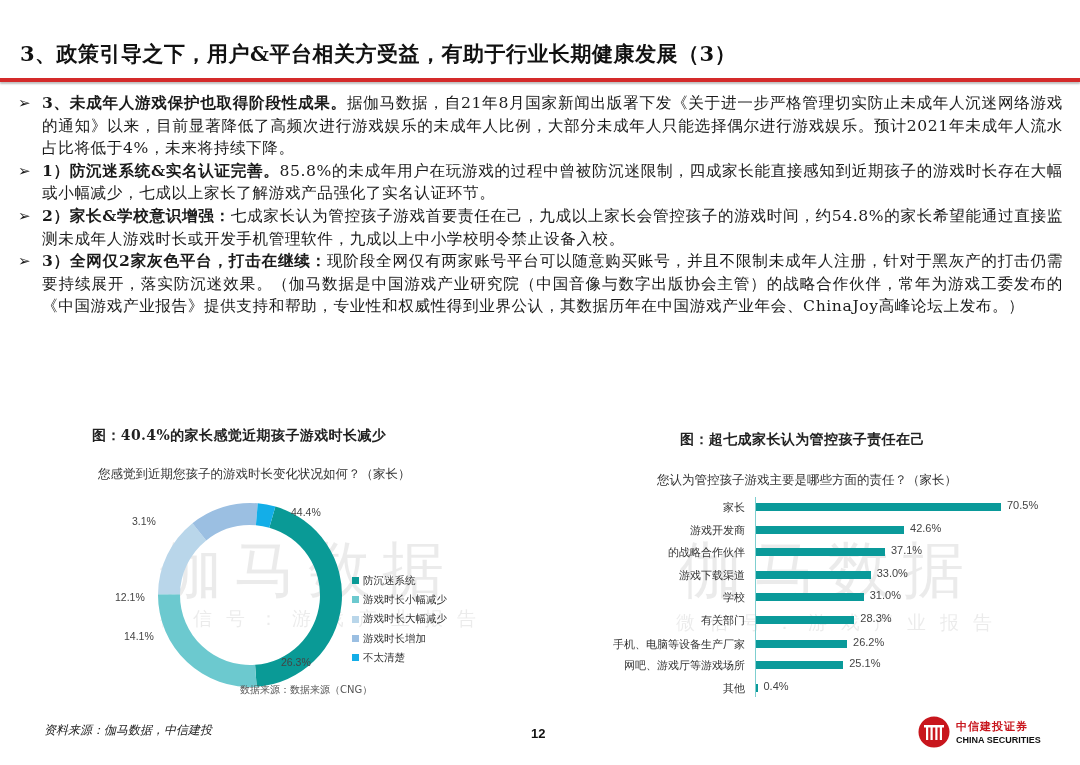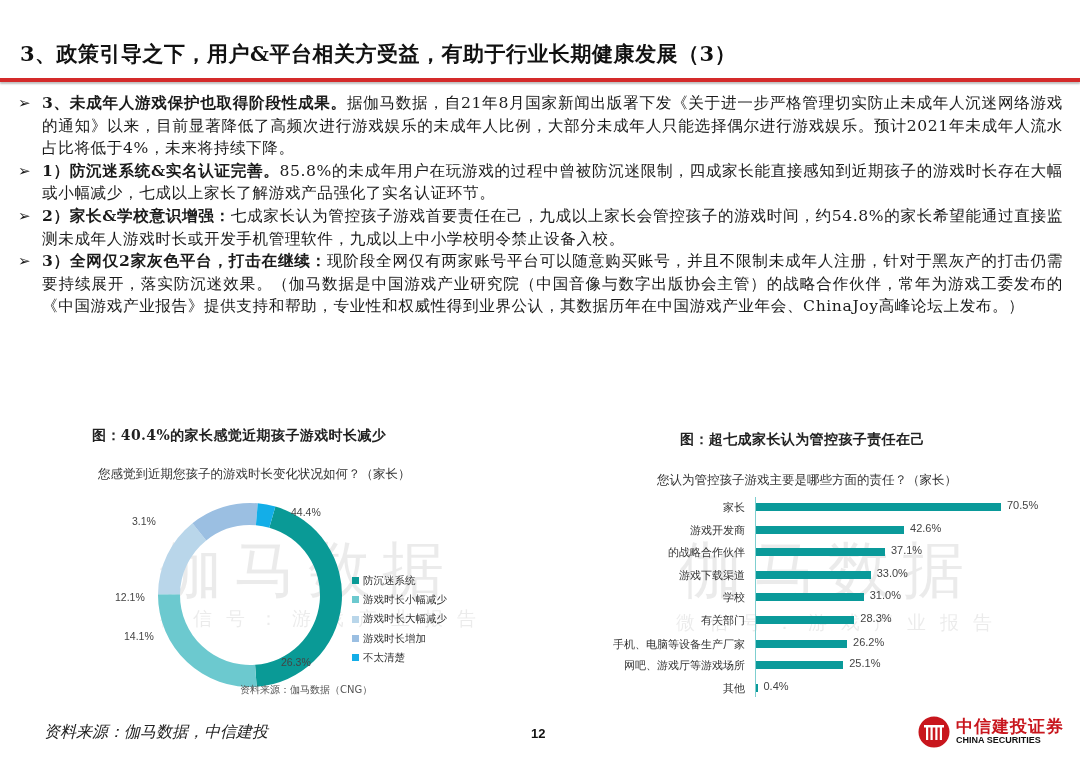--- a/index.html
+++ b/index.html
@@ -26,25 +26,25 @@
   .legend-item .sw { width:7px; height:7px; margin-right:4px; }
   .src { position:absolute; left:240px; top:683px; font-size:10px; color:#555; }
 
   .bar-chart { position:absolute; left:600px; top:497px; width:460px; }
   .bar-row { position:absolute; left:0; height:23px; width:460px; }
   .bar-row .lab { position:absolute; right:315px; top:3px; font-size:11px; color:#333; white-space:nowrap; }
   .bar-row .bar { position:absolute; left:156px; top:6px; height:8px; background:#0a9a9a; }
   .bar-row .val { position:absolute; top:2px; font-size:11px; color:#444; font-family:"Liberation Sans", sans-serif; }
   .axis { position:absolute; left:755px; top:497px; width:1px; height:200px; background:#7fcfd0; }
 
-  .footer-src { position:absolute; left:44px; top:722px; font-family:"DejaVu Serif", "Liberation Serif", serif; font-style:italic; font-size:16px; color:#222; }
+  .footer-src { position:absolute; left:44px; top:722px; font-family:"DejaVu Serif", "Liberation Serif", serif; font-style:italic; font-size:12px; color:#222; }
   .page-num { position:absolute; left:531px; top:726px; font-size:13px; font-weight:bold; color:#111; font-family:"Liberation Sans", sans-serif; }
   .logo { position:absolute; left:918px; top:716px; display:flex; align-items:center; }
   .logo .txt { margin-left:6px; }
-  .logo .cn { font-size:17px; font-weight:bold; color:#c8161d; letter-spacing:1px; line-height:17px;text-align:right; }
+  .logo .cn { font-size:11px; font-weight:bold; color:#c8161d; letter-spacing:1px; line-height:17px; }
   .logo .en { font-size:9px; font-weight:bold; color:#111; line-height:11px; font-family:"Liberation Sans", sans-serif; }
 </style>
 </head>
 <body>
 
 <div class="title">3、政策引导之下，用户&amp;平台相关方受益，有助于行业长期健康发展（3）</div>
 <div class="rule"></div>
 
 <div class="bullets">
   <div class="bullet">
@@ -101,21 +101,21 @@
     </div>
   <div class="legend-item">
       <span class="sw" style="background:#9bbfe2"></span>
       <span>游戏时长增加</span>
     </div>
   <div class="legend-item">
       <span class="sw" style="background:#13aee8"></span>
       <span>不太清楚</span>
     </div>
 </div>
-<div class="src">资料来源：伽马数据（CNG）</div>
+<div class="src">数据来源：数据来源（CNG）</div>
 
 <div class="fig-title" style="left:680px; top:431px;">图：超七成家长认为管控孩子责任在己</div>
 <div class="chart-q" style="left:657px; top:472px;">您认为管控孩子游戏主要是哪些方面的责任？（家长）</div>
 
 <div class="watermark" style="left:680px; top:528px; font-size:62px; letter-spacing:12px;">伽马数据</div>
 <div class="watermark" style="left:676px; top:610px; font-size:19px; letter-spacing:14px;">微信号：游戏产业报告</div>
 
 <div class="axis"></div>
 <div class="bar-chart" id="bar-chart">
     <div class="bar-row" style="top: 0px;">

